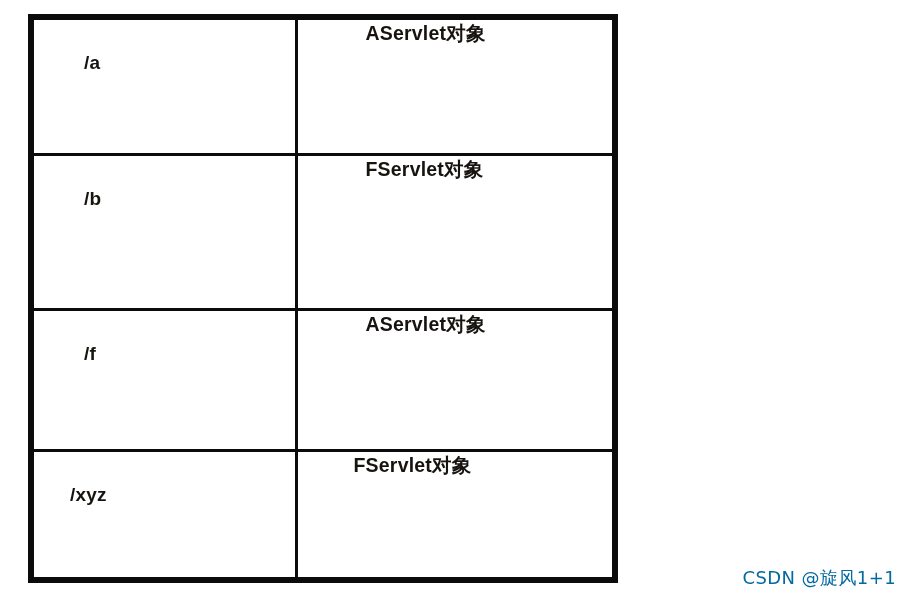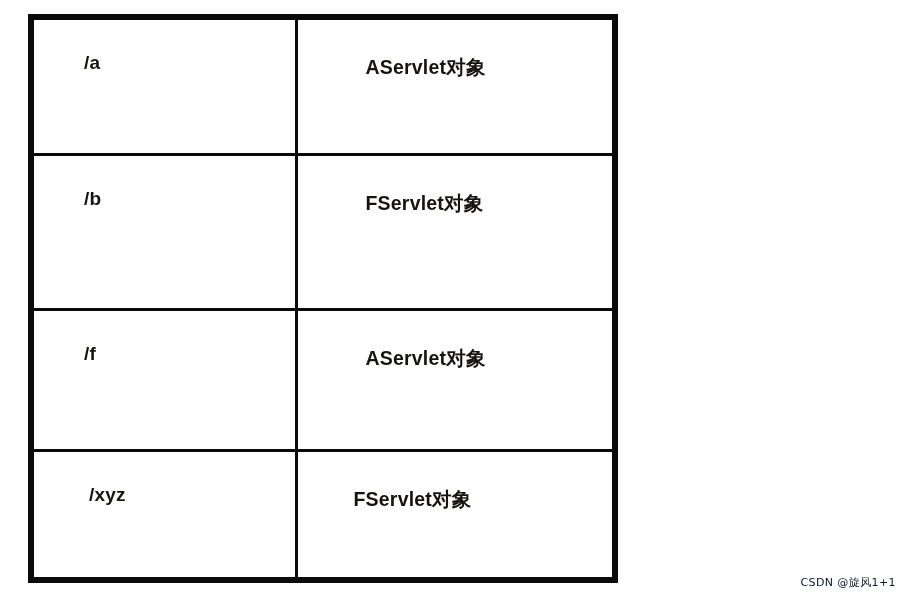--- a/index.html
+++ b/index.html
@@ -64,37 +64,36 @@
     color: #17140f;
     letter-spacing: 0.2px;
     white-space: nowrap;
   }
 
   .url-text {
     padding-top: 32px;
     padding-left: 50px;
     font-size: 19px;
   }
-  .url-text.indent-extra { padding-left: 55px; }
+  .url-text.indent-extra { padding-left: 36px; }
 
   .obj-text {
-    padding-top: 34px;
     padding-left: 60px;
     font-size: 19.5px;
   }
   .obj-text.narrow  { padding-left: 68px; }
   .obj-text.wide    { padding-left: 56px; }
 
   
   #watermark {
     position: absolute;
     right: 16px;
     bottom: 8px;
-    font-size: 11px;
-    color: #0f172a;
+    font-size: 18px;
+    color: #0369a1;
     font-family: "DejaVu Sans", "Liberation Sans", sans-serif;
     letter-spacing: 0.4px;
     white-space: nowrap;
     user-select: none;
   }
 </style>
 </head>
 <body>
 
 <div id="canvas">

